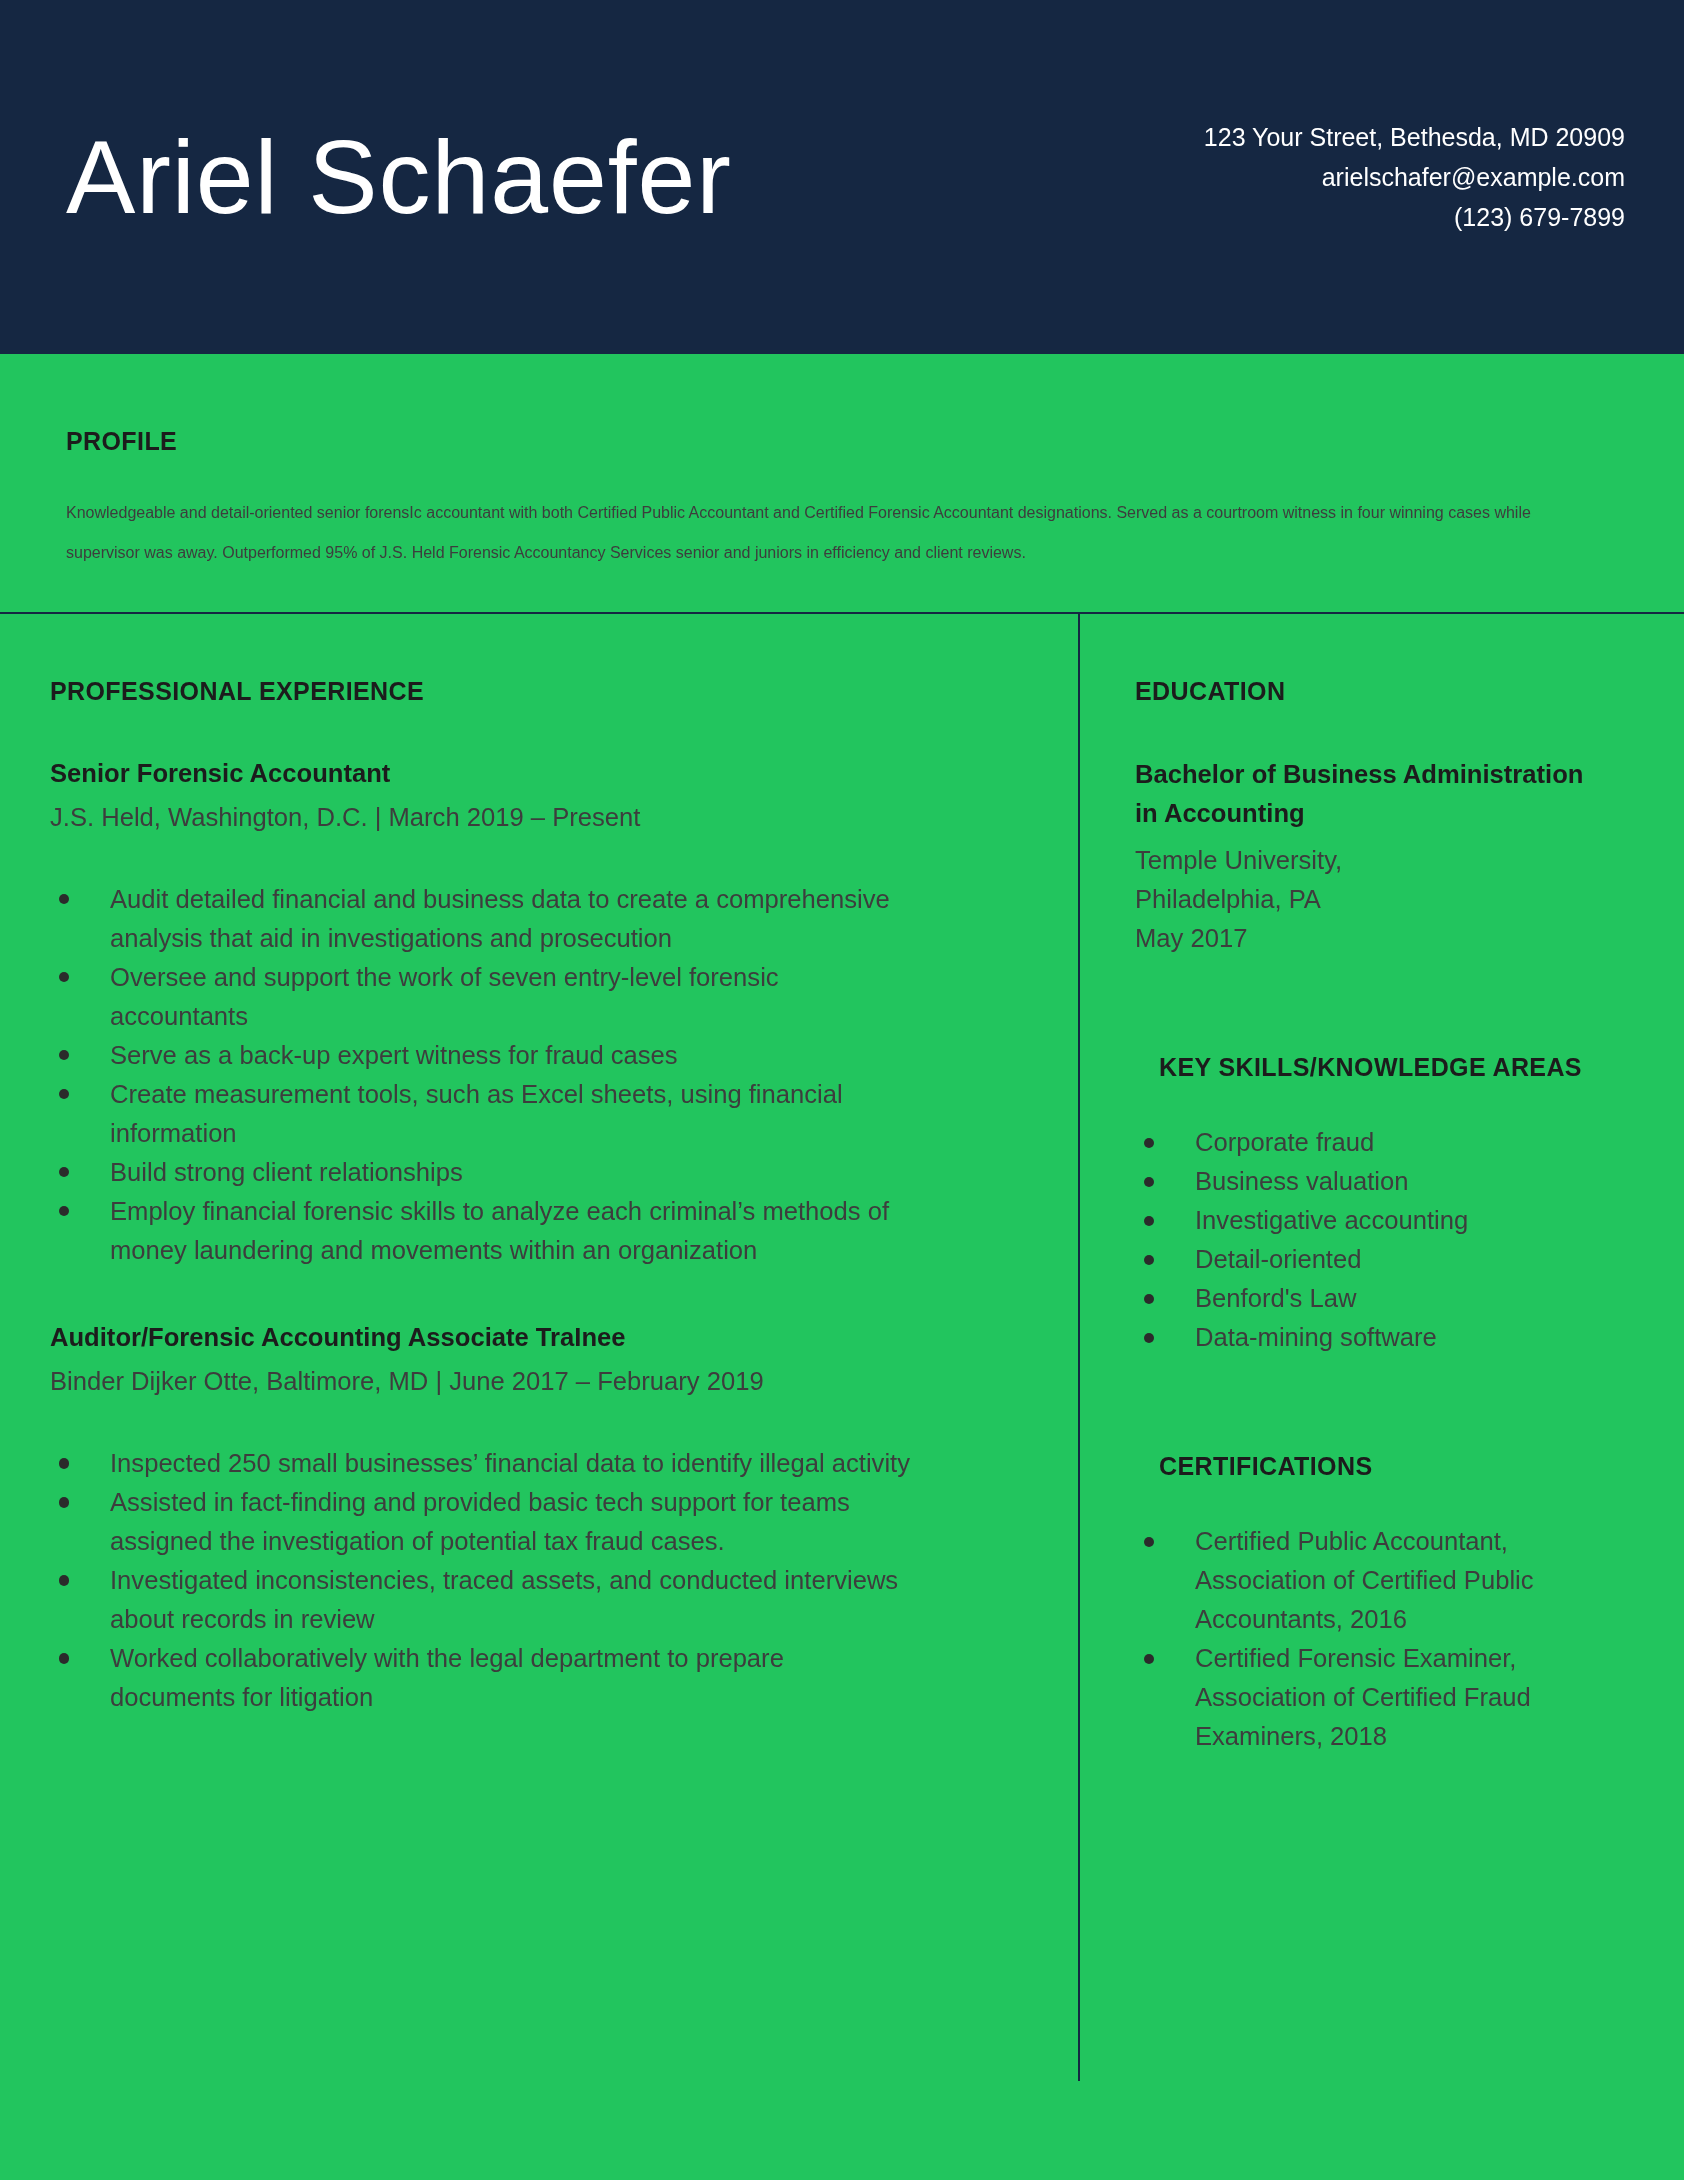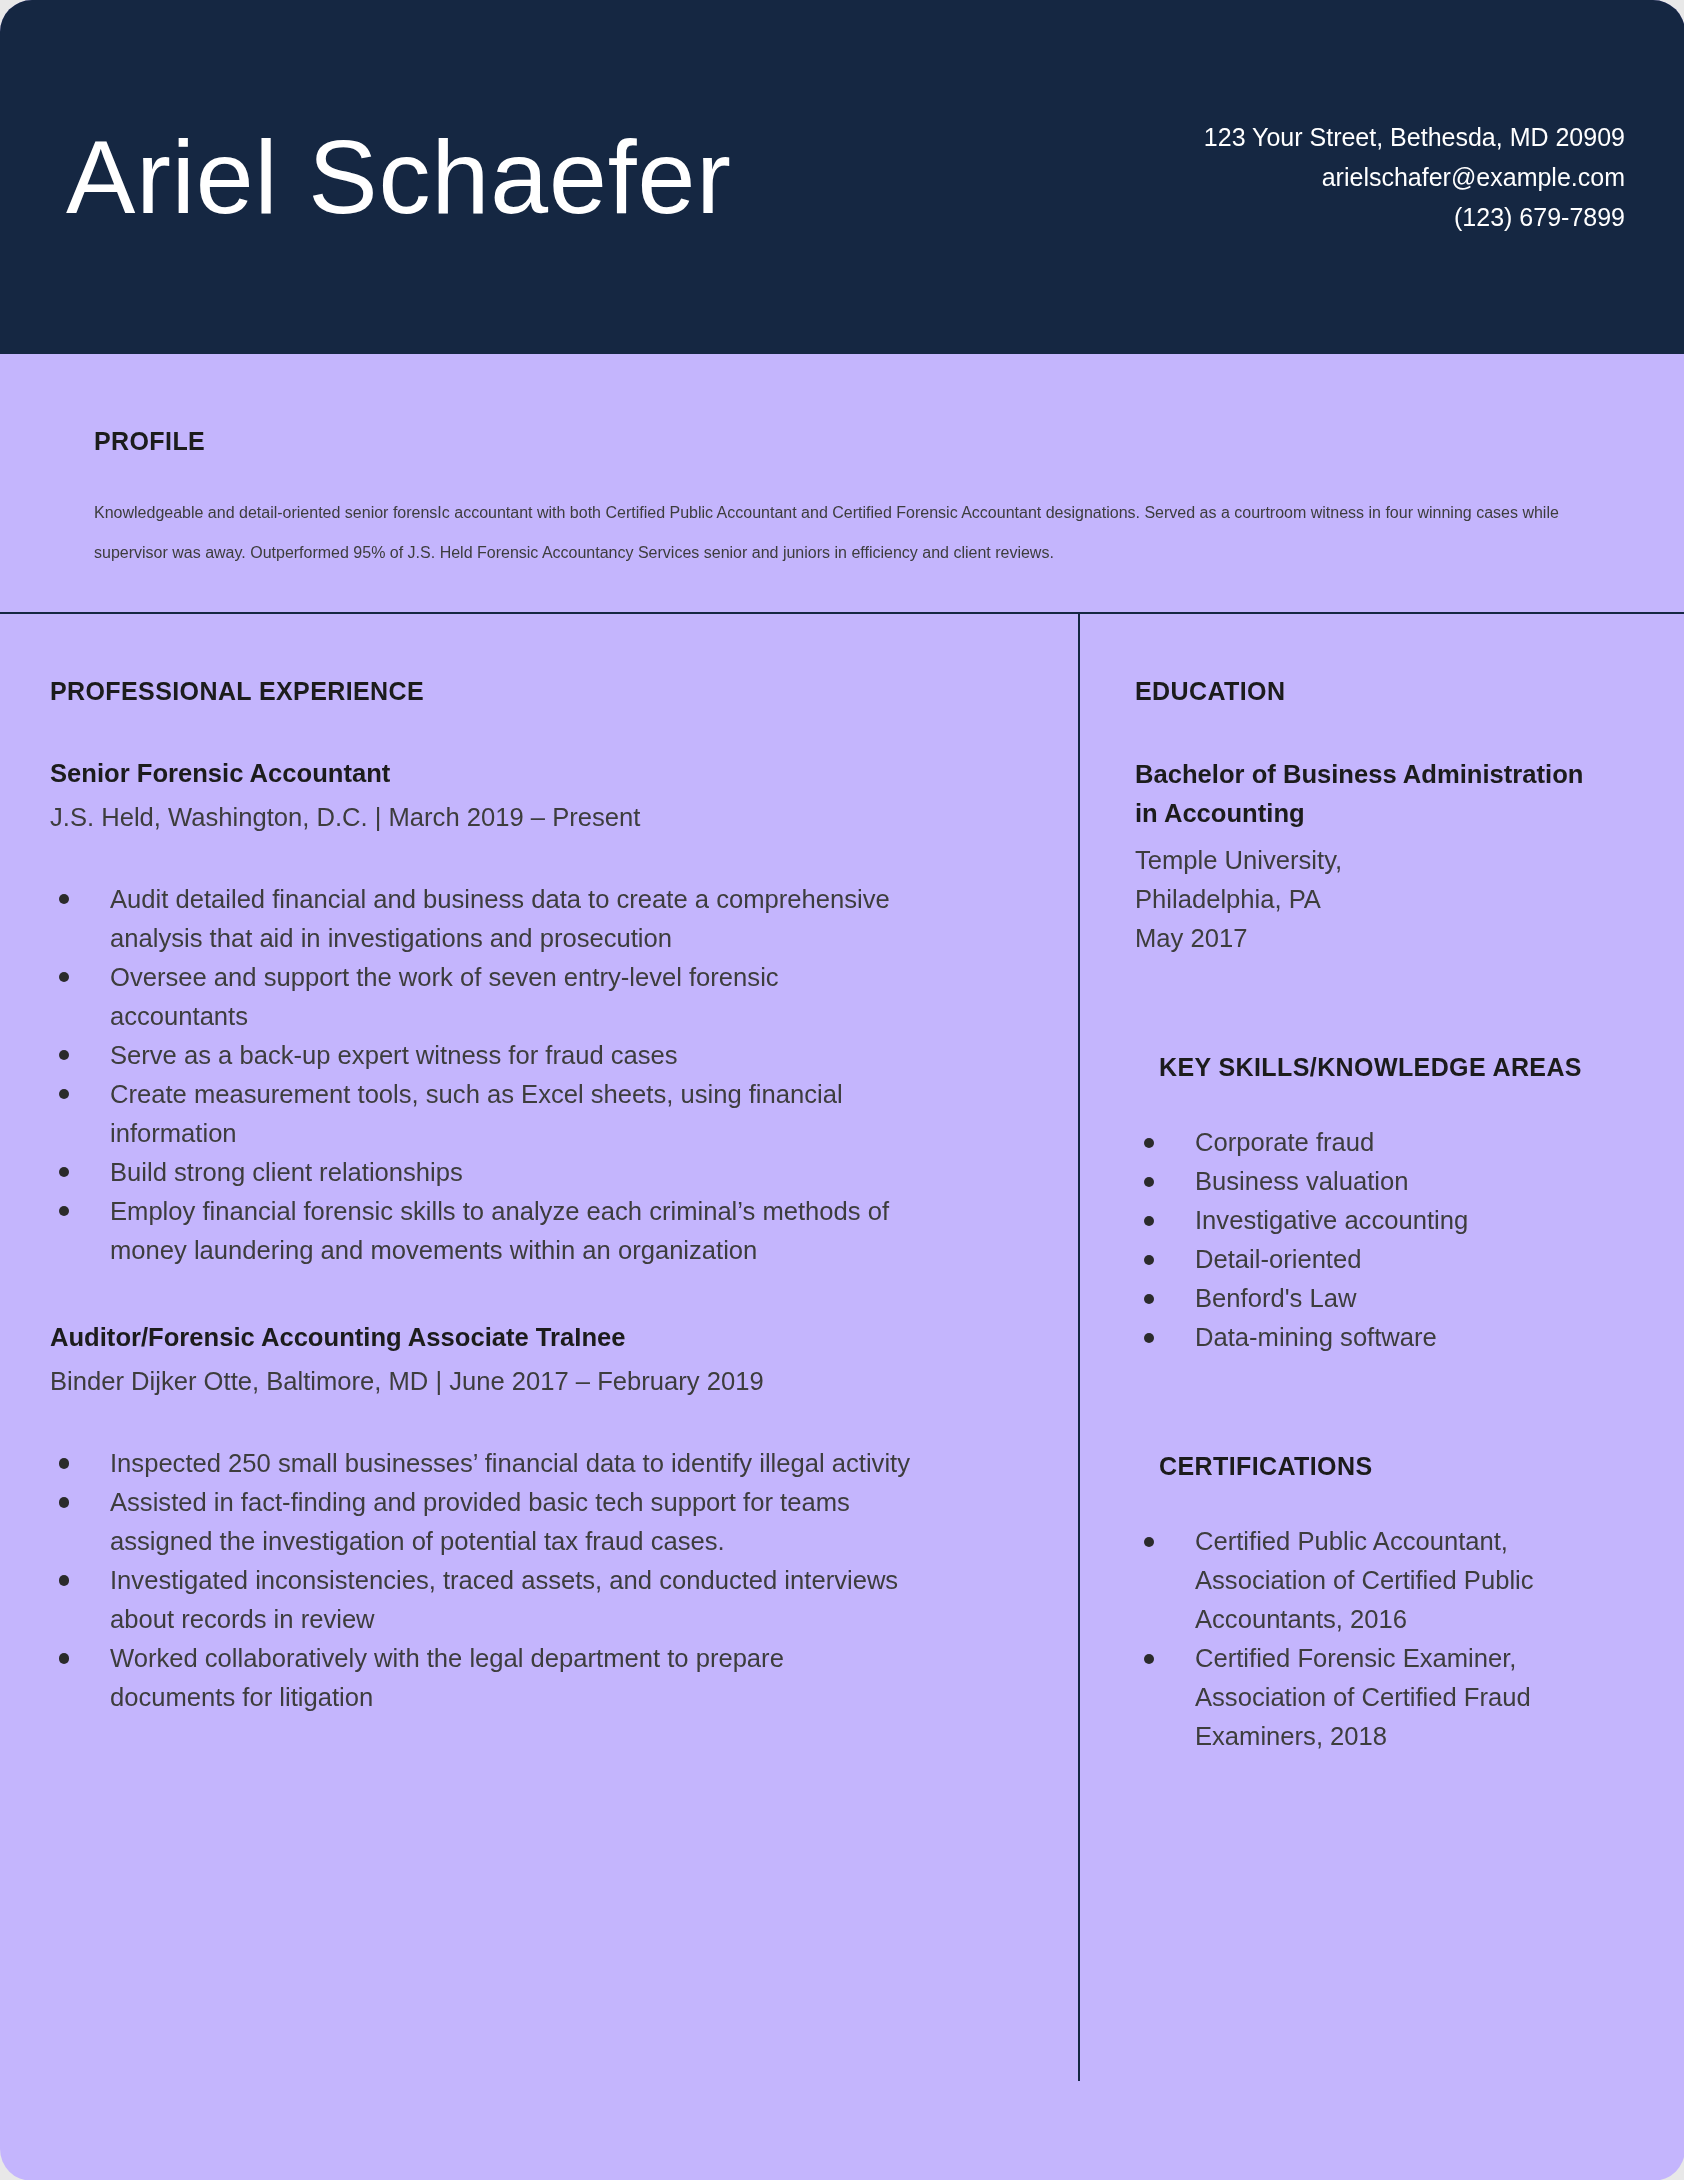--- a/index.html
+++ b/index.html
@@ -3,24 +3,23 @@
 <meta charset="utf-8">
 <style>
   * { margin: 0; padding: 0; box-sizing: border-box; }
   html, body { background: #e8e8e8; }
   body { font-family: "Liberation Sans", sans-serif; }
   .page {
     position: relative;
     width: 1685px;
     height: 2181px;
     margin: 0 auto;
-    background: #c4b5fd;
+    background: #22c55e;
     overflow: hidden;
     color: #3d3d3d;
-    border-radius: 32px;
   }
 
   
   .header {
     height: 354px;
     background: #152742;
     display: flex;
     justify-content: space-between;
     align-items: center;
     padding: 0 60px 0 66px;
@@ -34,21 +33,21 @@
   }
   .contact {
     text-align: right;
     color: #ffffff;
     font-size: 25px;
     line-height: 40px;
   }
 
   
   .profile {
-    padding: 0 99px 0 94px;
+    padding: 0 99px 0 66px;
   }
   .section-heading {
     font-size: 25px;
     font-weight: 700;
     color: #1c1c1c;
     letter-spacing: 0.4px;
   }
   .profile .section-heading {
     margin-top: 73px;
     margin-bottom: 37px;

